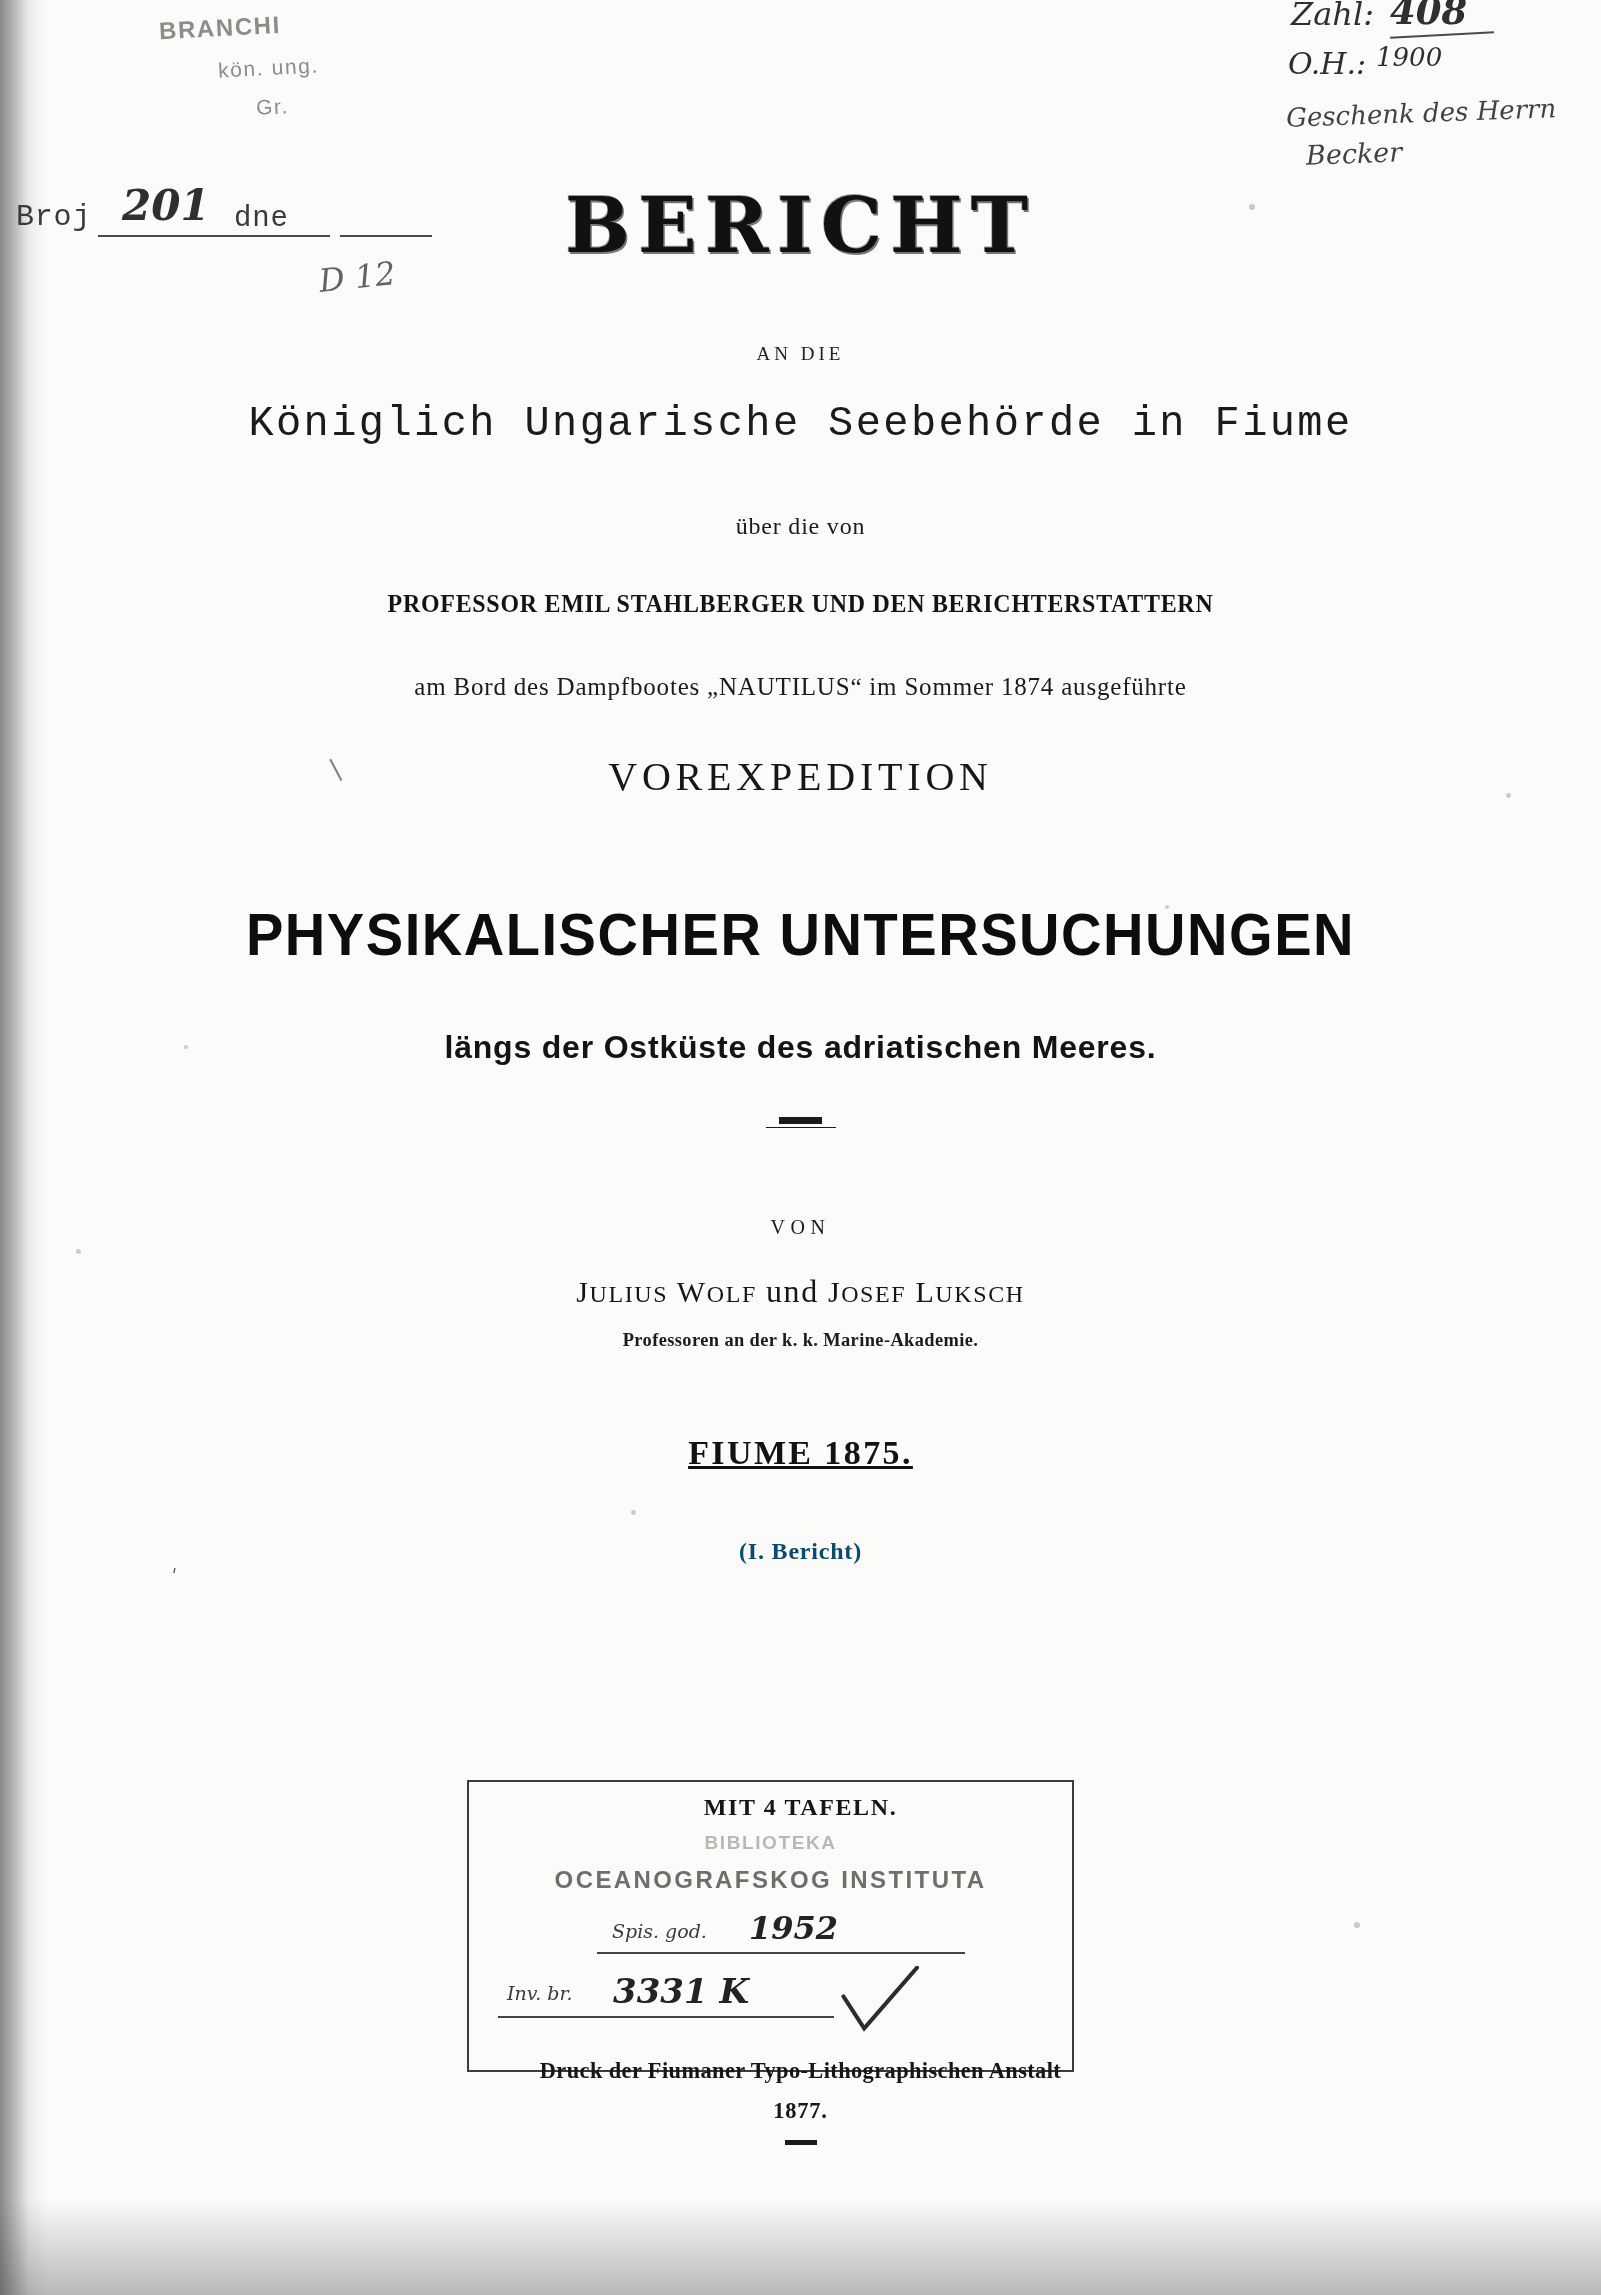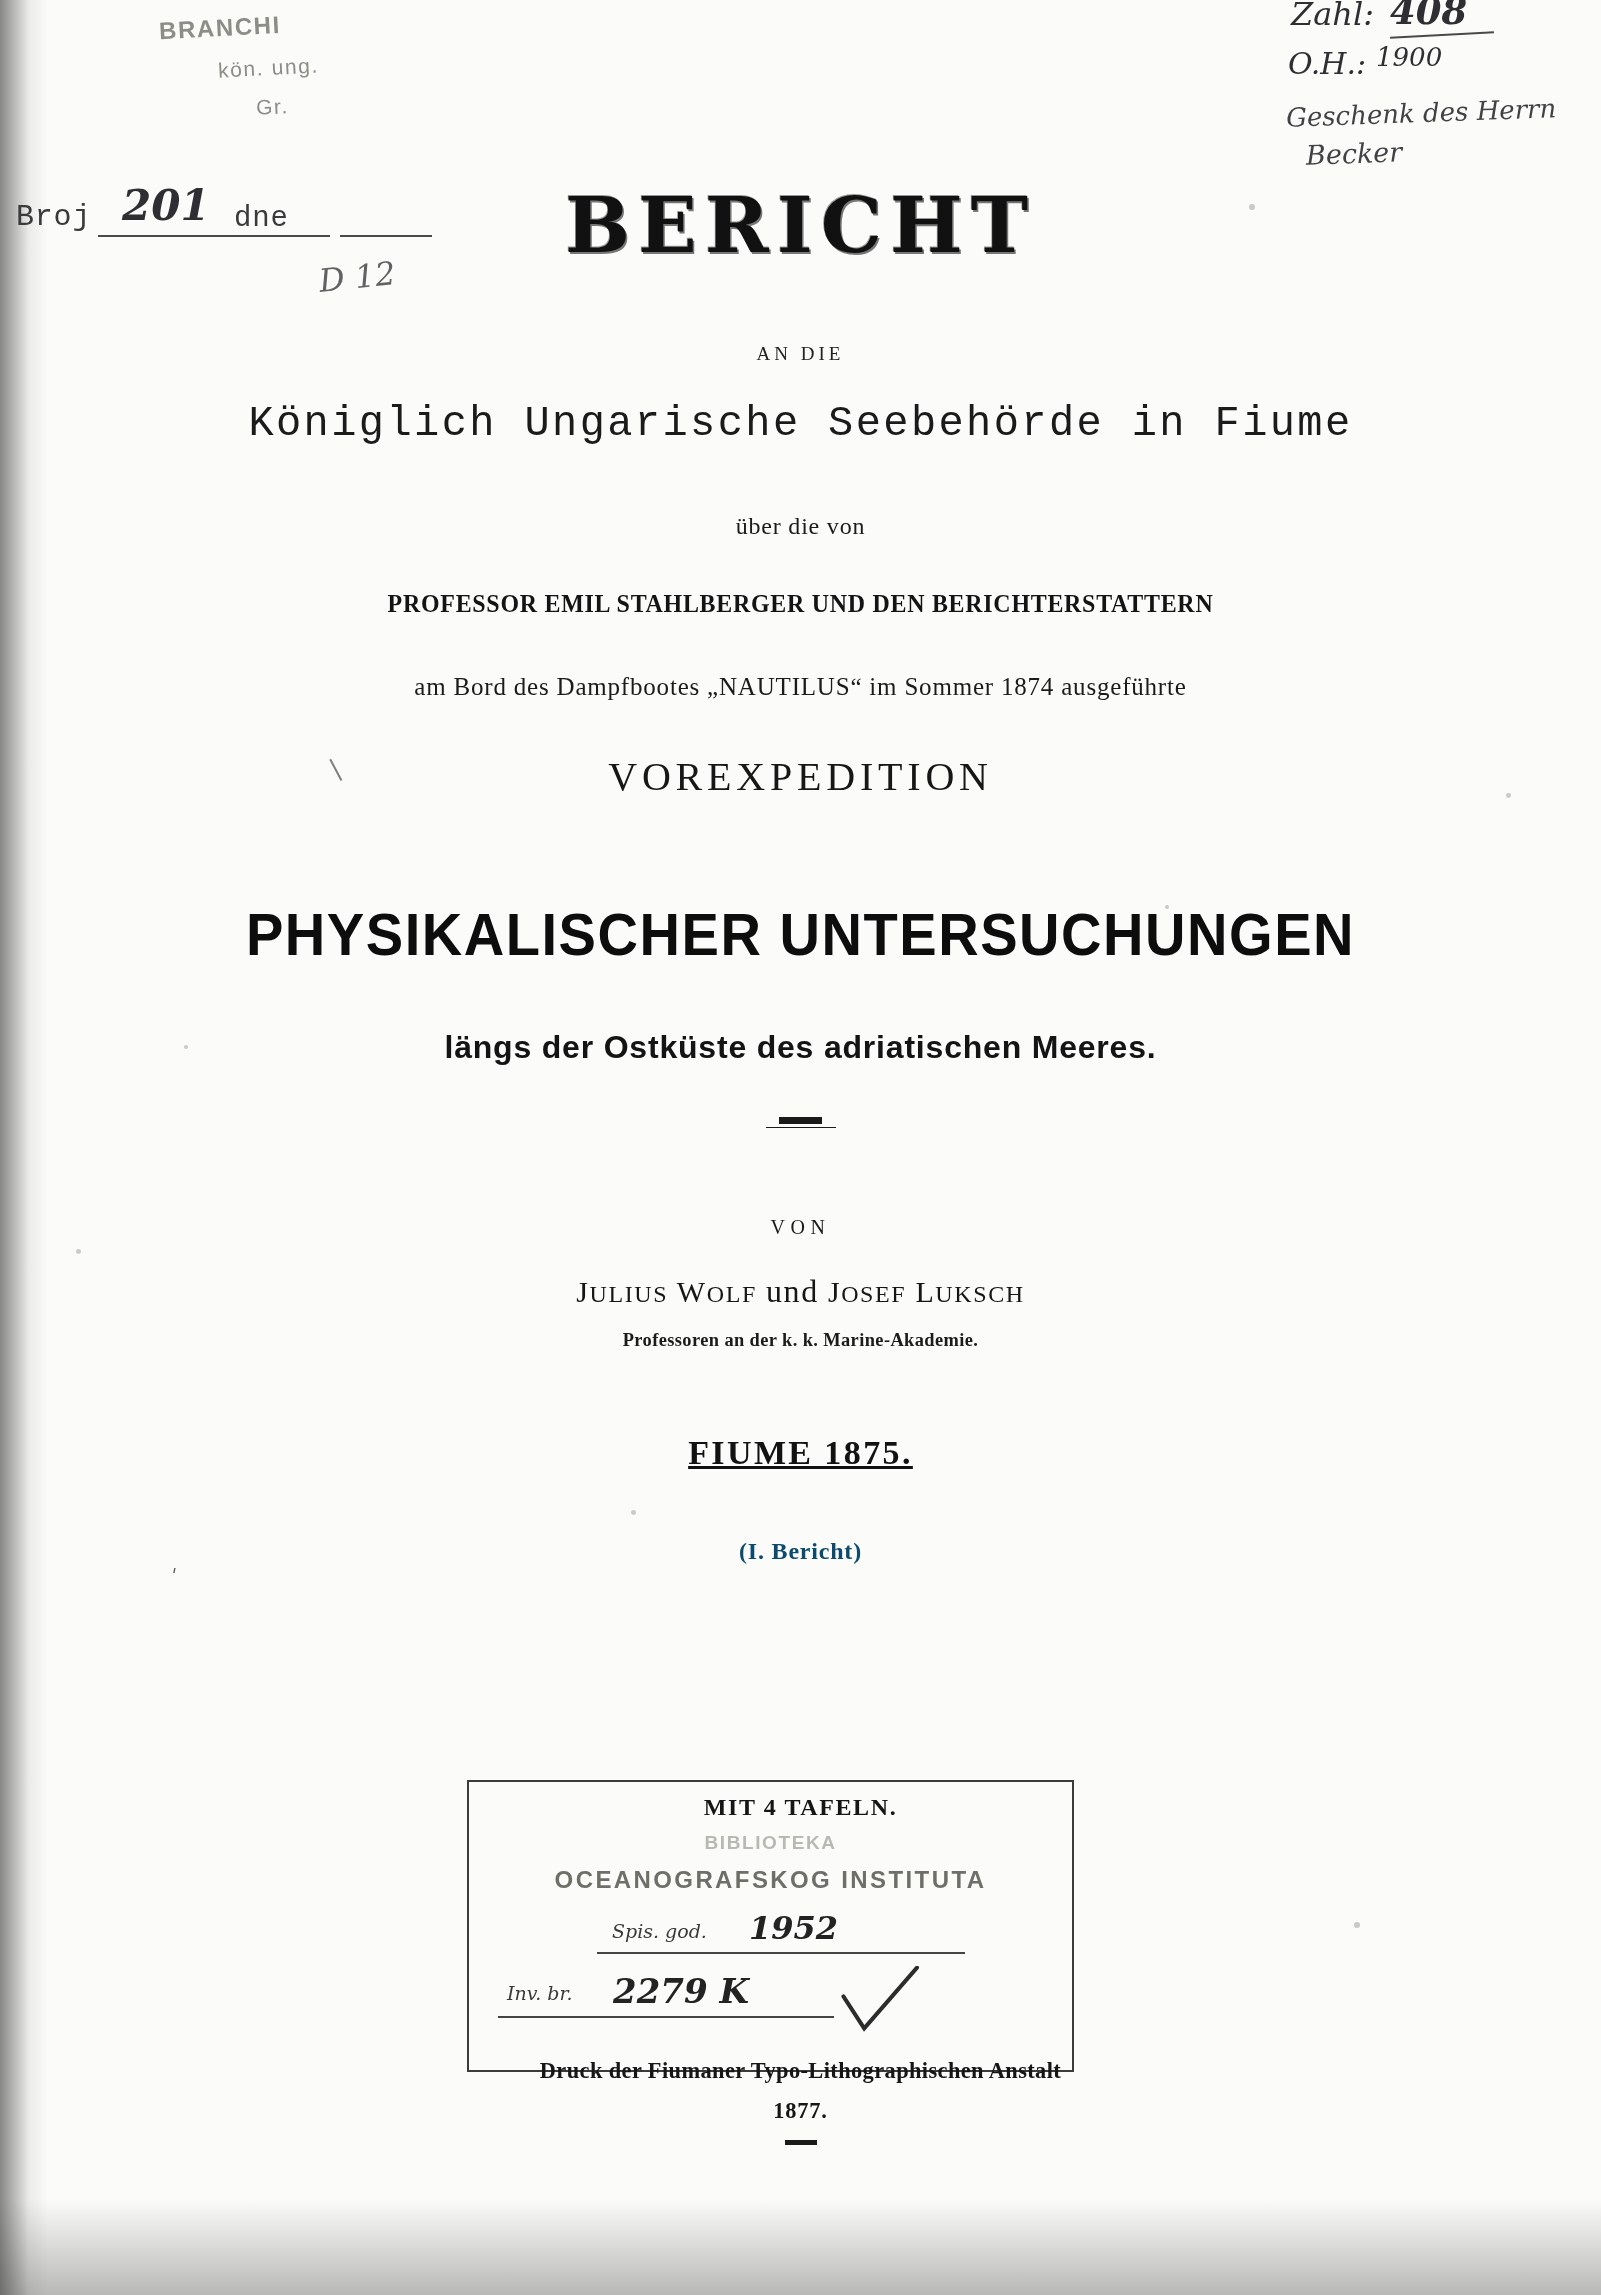--- a/index.html
+++ b/index.html
@@ -355,21 +355,21 @@
   <div class="stampbox" style="left:467px;top:1780px;width:607px;height:292px;">
 
     <div class="line stamp-inst2" style="top:50px;color:#b9b9b4;font-size:19px;">BIBLIOTEKA</div>
     <div class="line stamp-inst" style="top:84px;">OCEANOGRAFSKOG INSTITUTA</div>
 
     <div class="stamp-field" style="left:143px;top:138px;">Spis. god.</div>
     <div class="stamp-hand" style="left:280px;top:127px;font-size:32px;">1952</div>
     <div class="underline-h" style="left:128px;top:170px;width:368px;"></div>
 
     <div class="stamp-field" style="left:38px;top:200px;">Inv. br.</div>
-    <div class="stamp-hand" style="left:144px;top:189px;font-size:34px;">2279 K</div>
+    <div class="stamp-hand" style="left:144px;top:189px;font-size:34px;">3331 K</div>
     <div class="underline-h" style="left:29px;top:234px;width:336px;"></div>
 
     <svg class="checkmark" style="left:368px;top:184px;width:88px;height:72px;" viewBox="0 0 110 90">
       <path d="M8 38 L34 78 L100 2" fill="none" stroke="#2c2c2c" stroke-width="5" stroke-linecap="round"></path>
     </svg>
   </div>
 
   <div class="center t-tafeln" style="top:1794px;">MIT 4 TAFELN.</div>
 
   <div class="center t-druck" style="top:2058px;">Druck der Fiumaner Typo-Lithographischen Anstalt</div>

